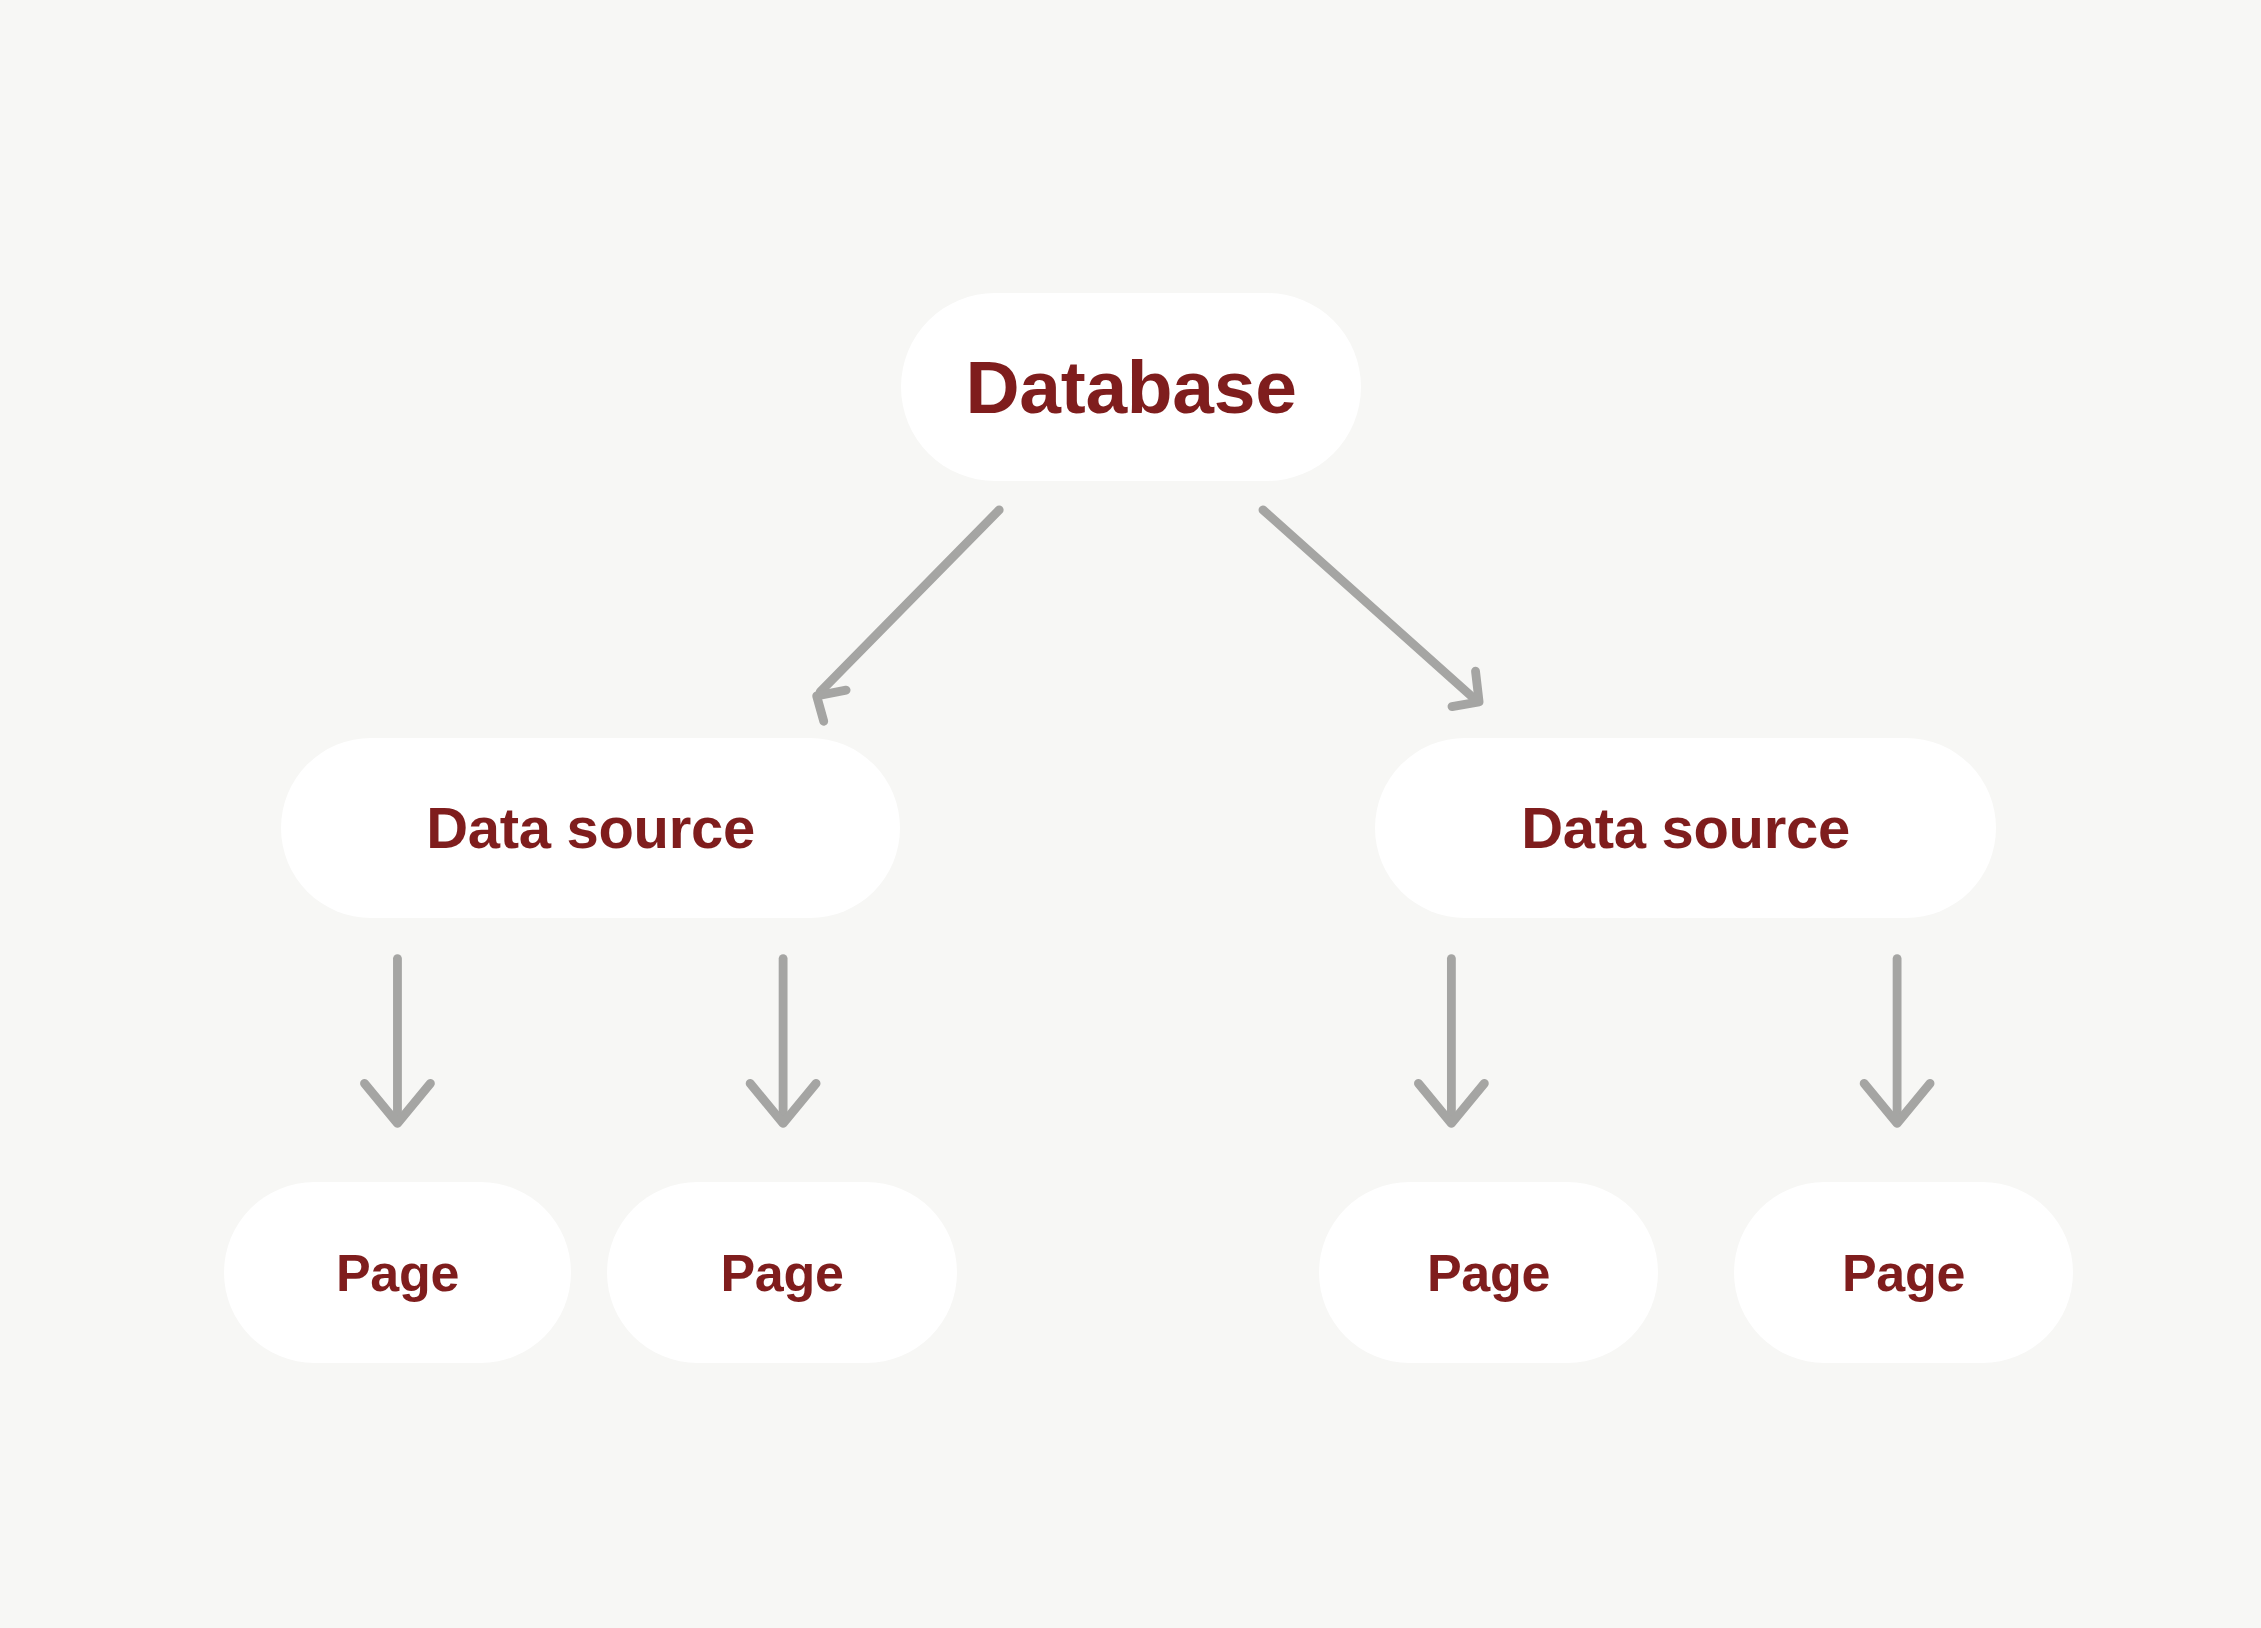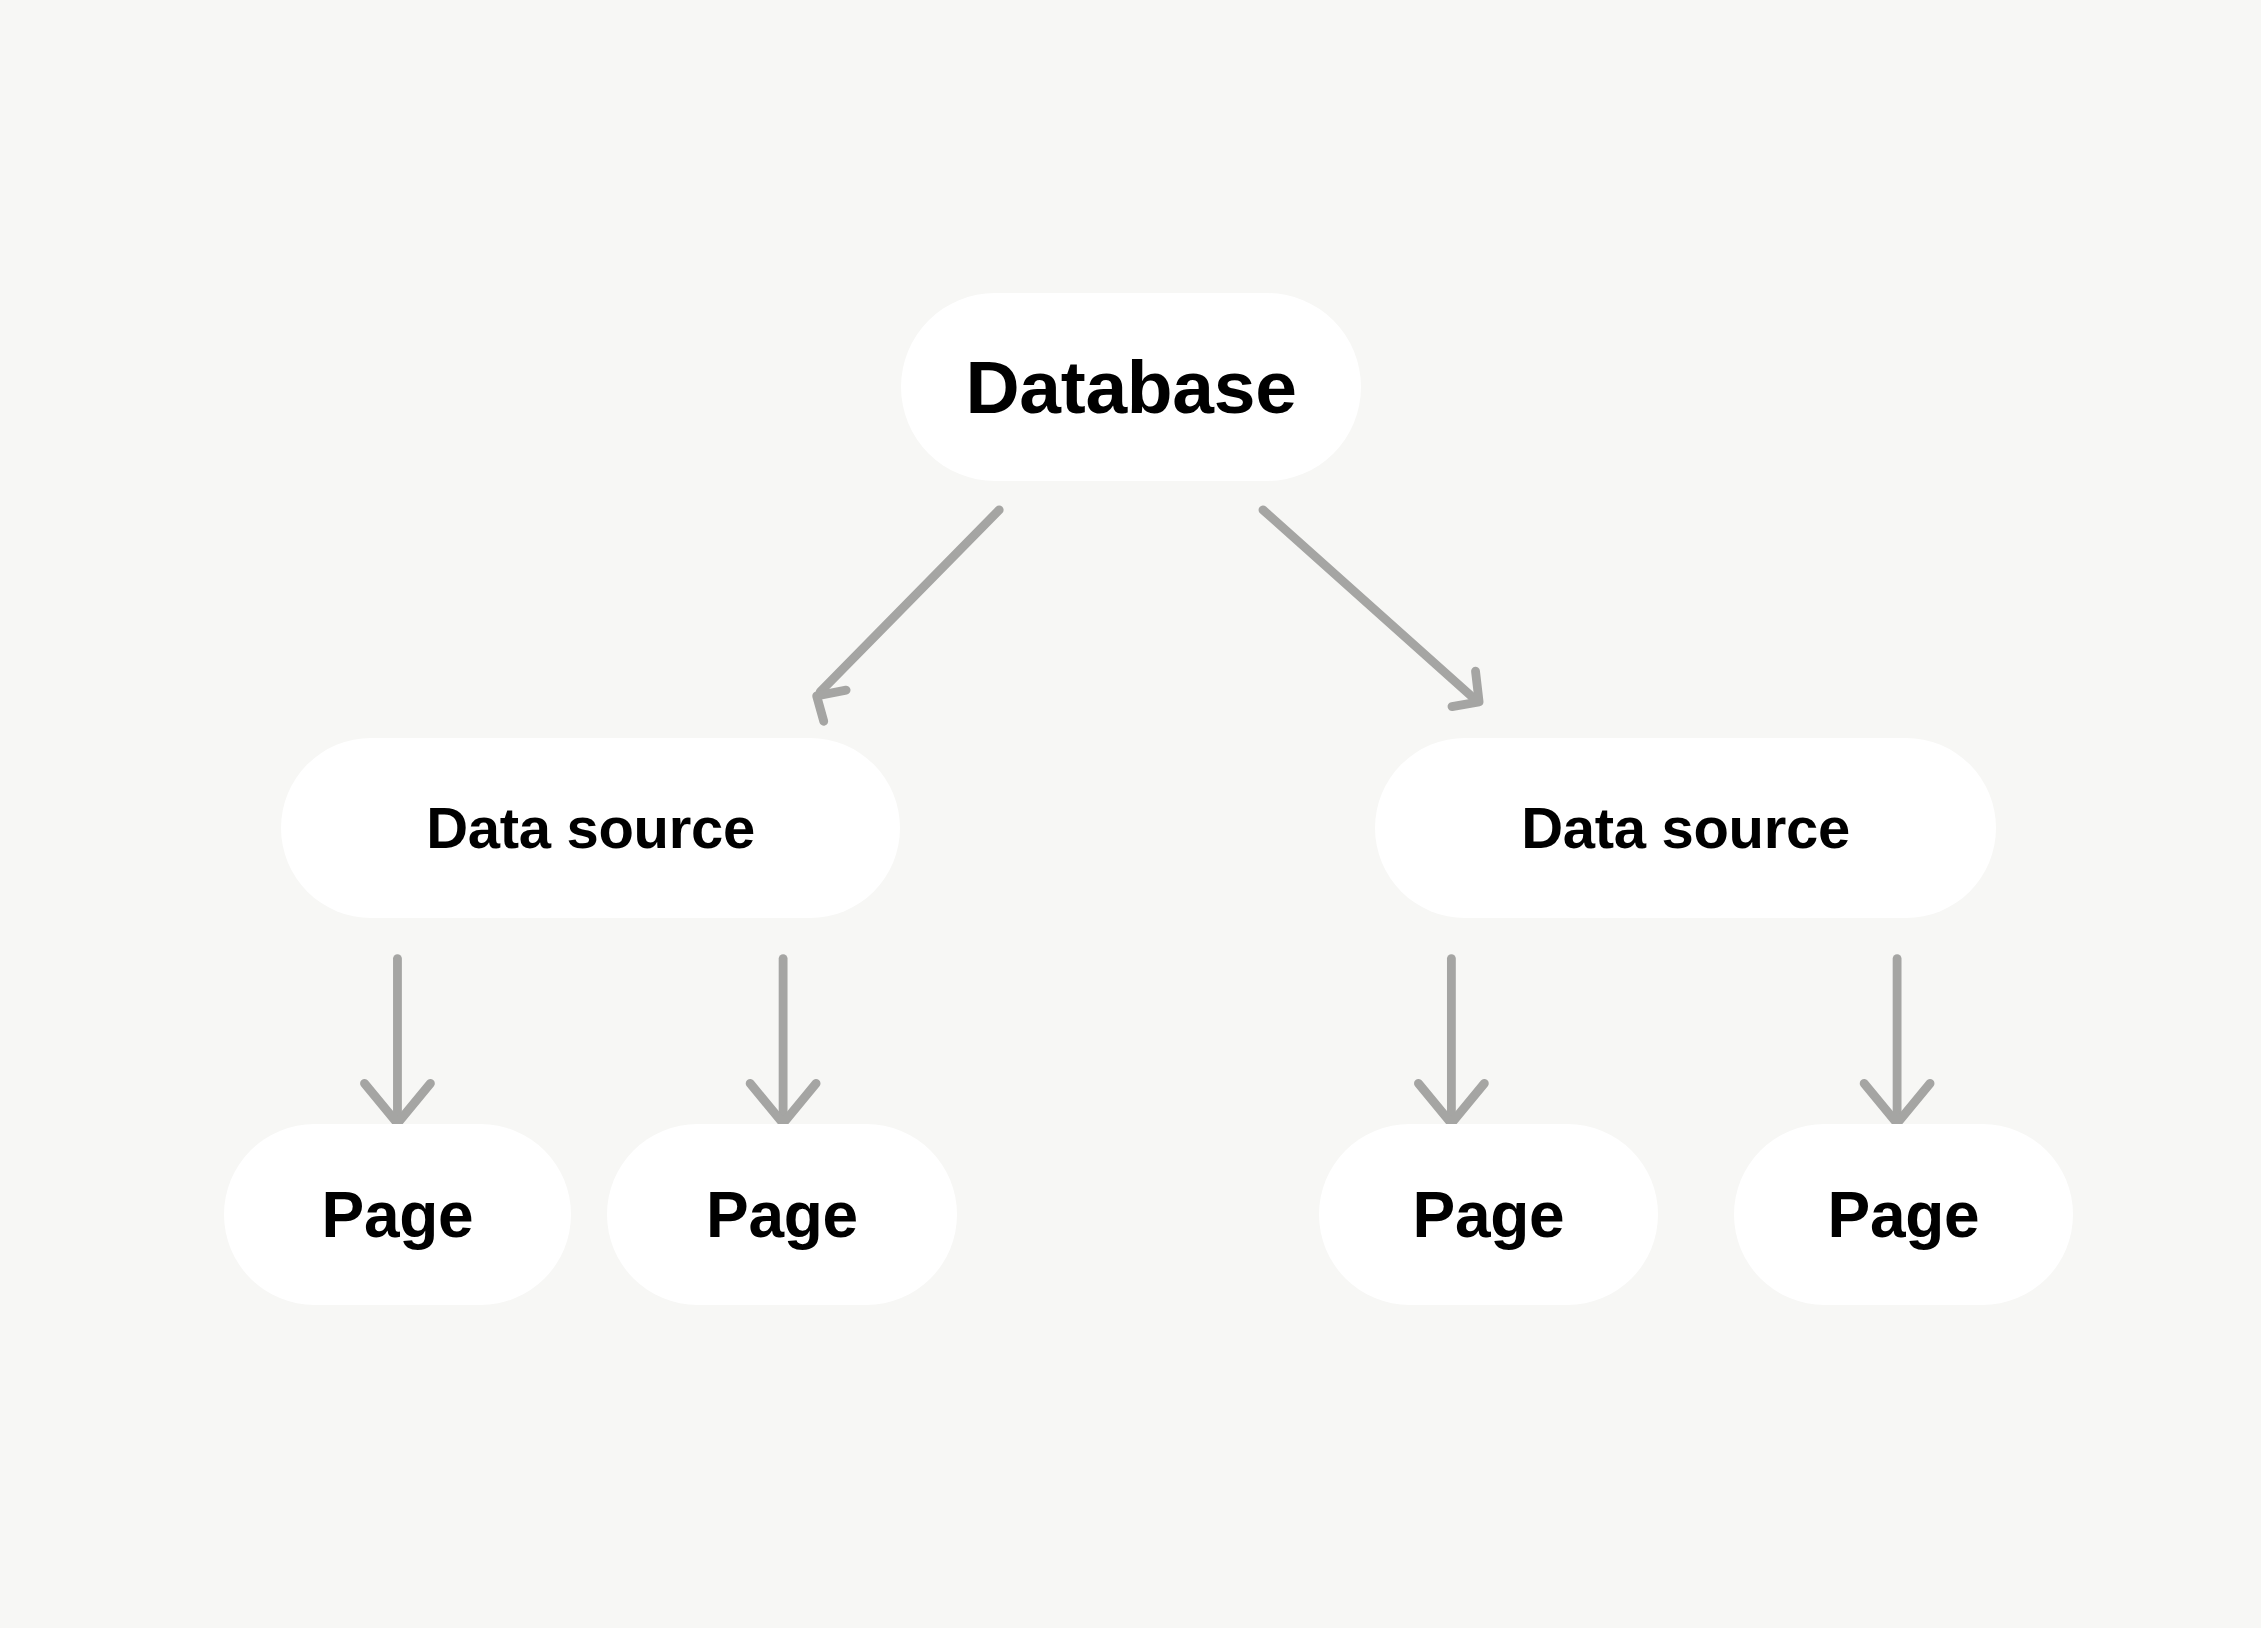--- a/index.html
+++ b/index.html
@@ -27,21 +27,21 @@
     pointer-events: none;
   }
   .node {
     position: absolute;
     display: flex;
     align-items: center;
     justify-content: center;
     background: #ffffff;
     border-radius: 588px;
     box-sizing: border-box;
-    color: #000000;
+    color: #7f1d1d;
     font-weight: bold;
     letter-spacing: -0.3px;
     white-space: nowrap;
     user-select: none;
   }
   .node-label {
     display: block;
     line-height: 1;
   }
   
@@ -55,23 +55,23 @@
   
   .node-datasource {
     top: 738px;
     height: 180px;
     font-size: 58px;
   }
   .node-datasource-left  { left: 281px;  width: 619px; }
   .node-datasource-right { left: 1375px; width: 621px; }
   
   .node-page {
-    top: 1124px;
+    top: 1182px;
     height: 181px;
-    font-size: 64px;
+    font-size: 52px;
   }
   .node-page-1 { left: 224px;  width: 347px; }
   .node-page-2 { left: 607px; width: 350px; }
   .node-page-3 { left: 1319px; width: 339px; }
   .node-page-4 { left: 1734px; width: 339px; }
 </style>
 </head>
 <body>
 
 <div id="canvas">

